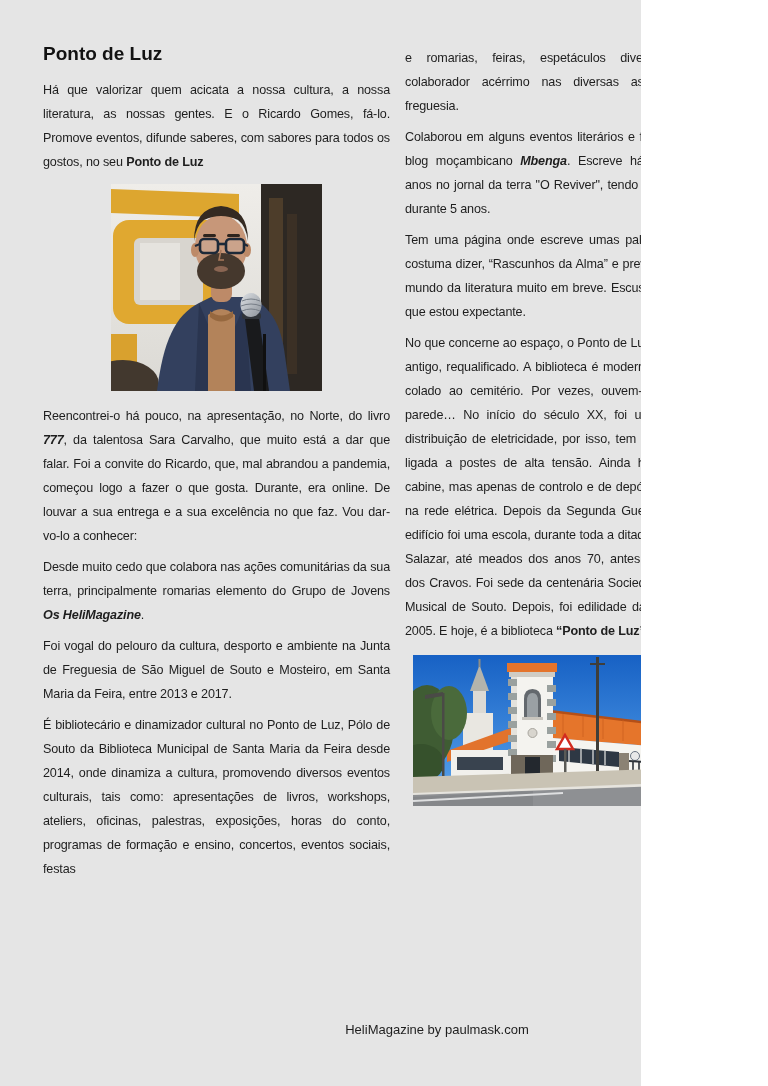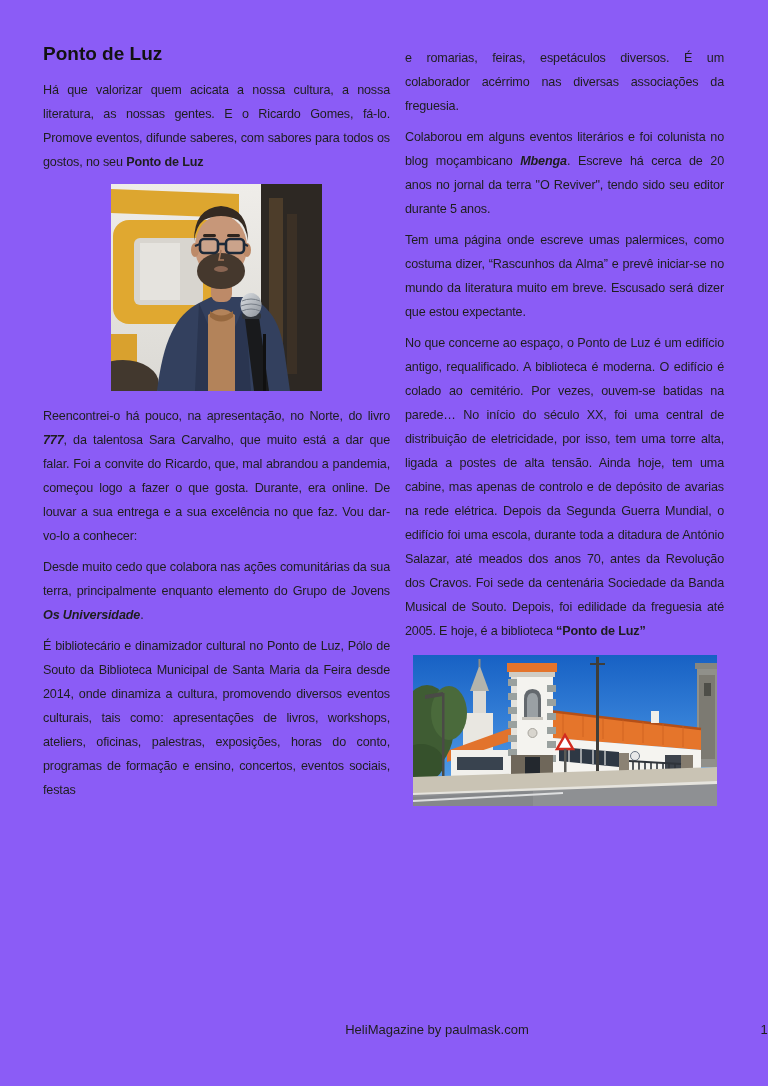--- a/index.html
+++ b/index.html
@@ -1,17 +1,17 @@
 <!DOCTYPE html>
 <html><head>
 <meta charset="utf-8">
 <style>
   html,body{margin:0;padding:0;background:#ffffff;}
   .page{
-    position:relative;width:768px;height:1086px;background:#8b5cf6;overflow:hidden;
+    position:relative;width:641px;height:1086px;background:#e5e5e5;overflow:hidden;
     font-family:"Liberation Sans",sans-serif;color:#1e1e1e;
     -webkit-font-smoothing:antialiased;
   }
   .col{position:absolute;top:42px;font-size:12.6px;line-height:24px;letter-spacing:-0.15px;text-align:justify;}
   .col-left{left:43px;width:347px;}
   .col-right{left:405px;width:319px;}
   h1.title{font-size:19px;line-height:24px;font-weight:700;color:#121212;margin:0 0 12px 0;text-align:left;letter-spacing:0;}
   p.para{margin:4px 0 7px 0;}
   p.para:last-child{margin-bottom:0;}
   .b{font-weight:700;}
@@ -89,21 +89,22 @@
 
         <polygon points="134,135 148,133 158,207 143,207" fill="#191a1c"></polygon>
         <rect x="131" y="129" width="19" height="6" rx="2" fill="#30343a"></rect>
         <ellipse cx="140" cy="121" rx="10.5" ry="12" fill="url(#micG)"></ellipse>
         <path d="M131 117 Q140 113 149 117 M130 122 Q140 118 150 122 M131 127 Q140 123 149 127" stroke="#767d86" stroke-width="1" fill="none"></path>
         <rect x="152" y="150" width="3" height="57" fill="#101010"></rect>
       </svg>
     </figure>
 
     <p class="para"><span>Reencontrei-o há pouco, na apresentação, no Norte, do livro </span><span class="i">777</span><span>, da talentosa Sara Carvalho, que muito está a dar que falar. Foi a convite do Ricardo, que, mal abrandou a pandemia, começou logo a fazer o que gosta. Durante, era online. De louvar a sua entrega e a sua excelência no que faz. Vou dar-vo-lo a conhecer:</span></p>
-    <p class="para"><span>Desde muito cedo que colabora nas ações comunitárias da sua terra, principalmente enquanto elemento do Grupo de Jovens </span><span class="i">Os Universidade</span><span>.</span></p>
+    <p class="para"><span>Desde muito cedo que colabora nas ações comunitárias da sua terra, principalmente romarias elemento do Grupo de Jovens </span><span class="i">Os HeliMagazine</span><span>.</span></p>
+    <p class="para"><span>Foi vogal do pelouro da cultura, desporto e ambiente na Junta de Freguesia de São Miguel de Souto e Mosteiro, em Santa Maria da Feira, entre 2013 e 2017.</span></p>
     <p class="para"><span>É bibliotecário e dinamizador cultural no Ponto de Luz, Pólo de Souto da Biblioteca Municipal de Santa Maria da Feira desde 2014, onde dinamiza a cultura, promovendo diversos eventos culturais, tais como: apresentações de livros, workshops, ateliers, oficinas, palestras, exposições, horas do conto, programas de formação e ensino, concertos, eventos sociais, festas</span></p>
   </div>
 
   <div class="col col-right">
     <p class="para"><span>e romarias, feiras, espetáculos diversos. É um colaborador acérrimo nas diversas associações da freguesia.</span></p>
     <p class="para"><span>Colaborou em alguns eventos literários e foi colunista no blog moçambicano </span><span class="i">Mbenga</span><span>. Escreve há cerca de 20 anos no jornal da terra "O Reviver", tendo sido seu editor durante 5 anos.</span></p>
     <p class="para"><span>Tem uma página onde escreve umas palermices, como costuma dizer, “Rascunhos da Alma” e prevê iniciar-se no mundo da literatura muito em breve. Escusado será dizer que estou expectante.</span></p>
     <p class="para"><span>No que concerne ao espaço, o Ponto de Luz é um edifício antigo, requalificado. A biblioteca é moderna. O edifício é colado ao cemitério. Por vezes, ouvem-se batidas na parede… No início do século XX, foi uma central de distribuição de eletricidade, por isso, tem uma torre alta, ligada a postes de alta tensão. Ainda hoje, tem uma cabine, mas apenas de controlo e de depósito de avarias na rede elétrica. Depois da Segunda Guerra Mundial, o edifício foi uma escola, durante toda a ditadura de António Salazar, até meados dos anos 70, antes da Revolução dos Cravos. Foi sede da centenária Sociedade da Banda Musical de Souto. Depois, foi edilidade da freguesia até 2005. E hoje, é a biblioteca </span><span class="b">“Ponto de Luz”</span></p>
 
     <figure class="building">

